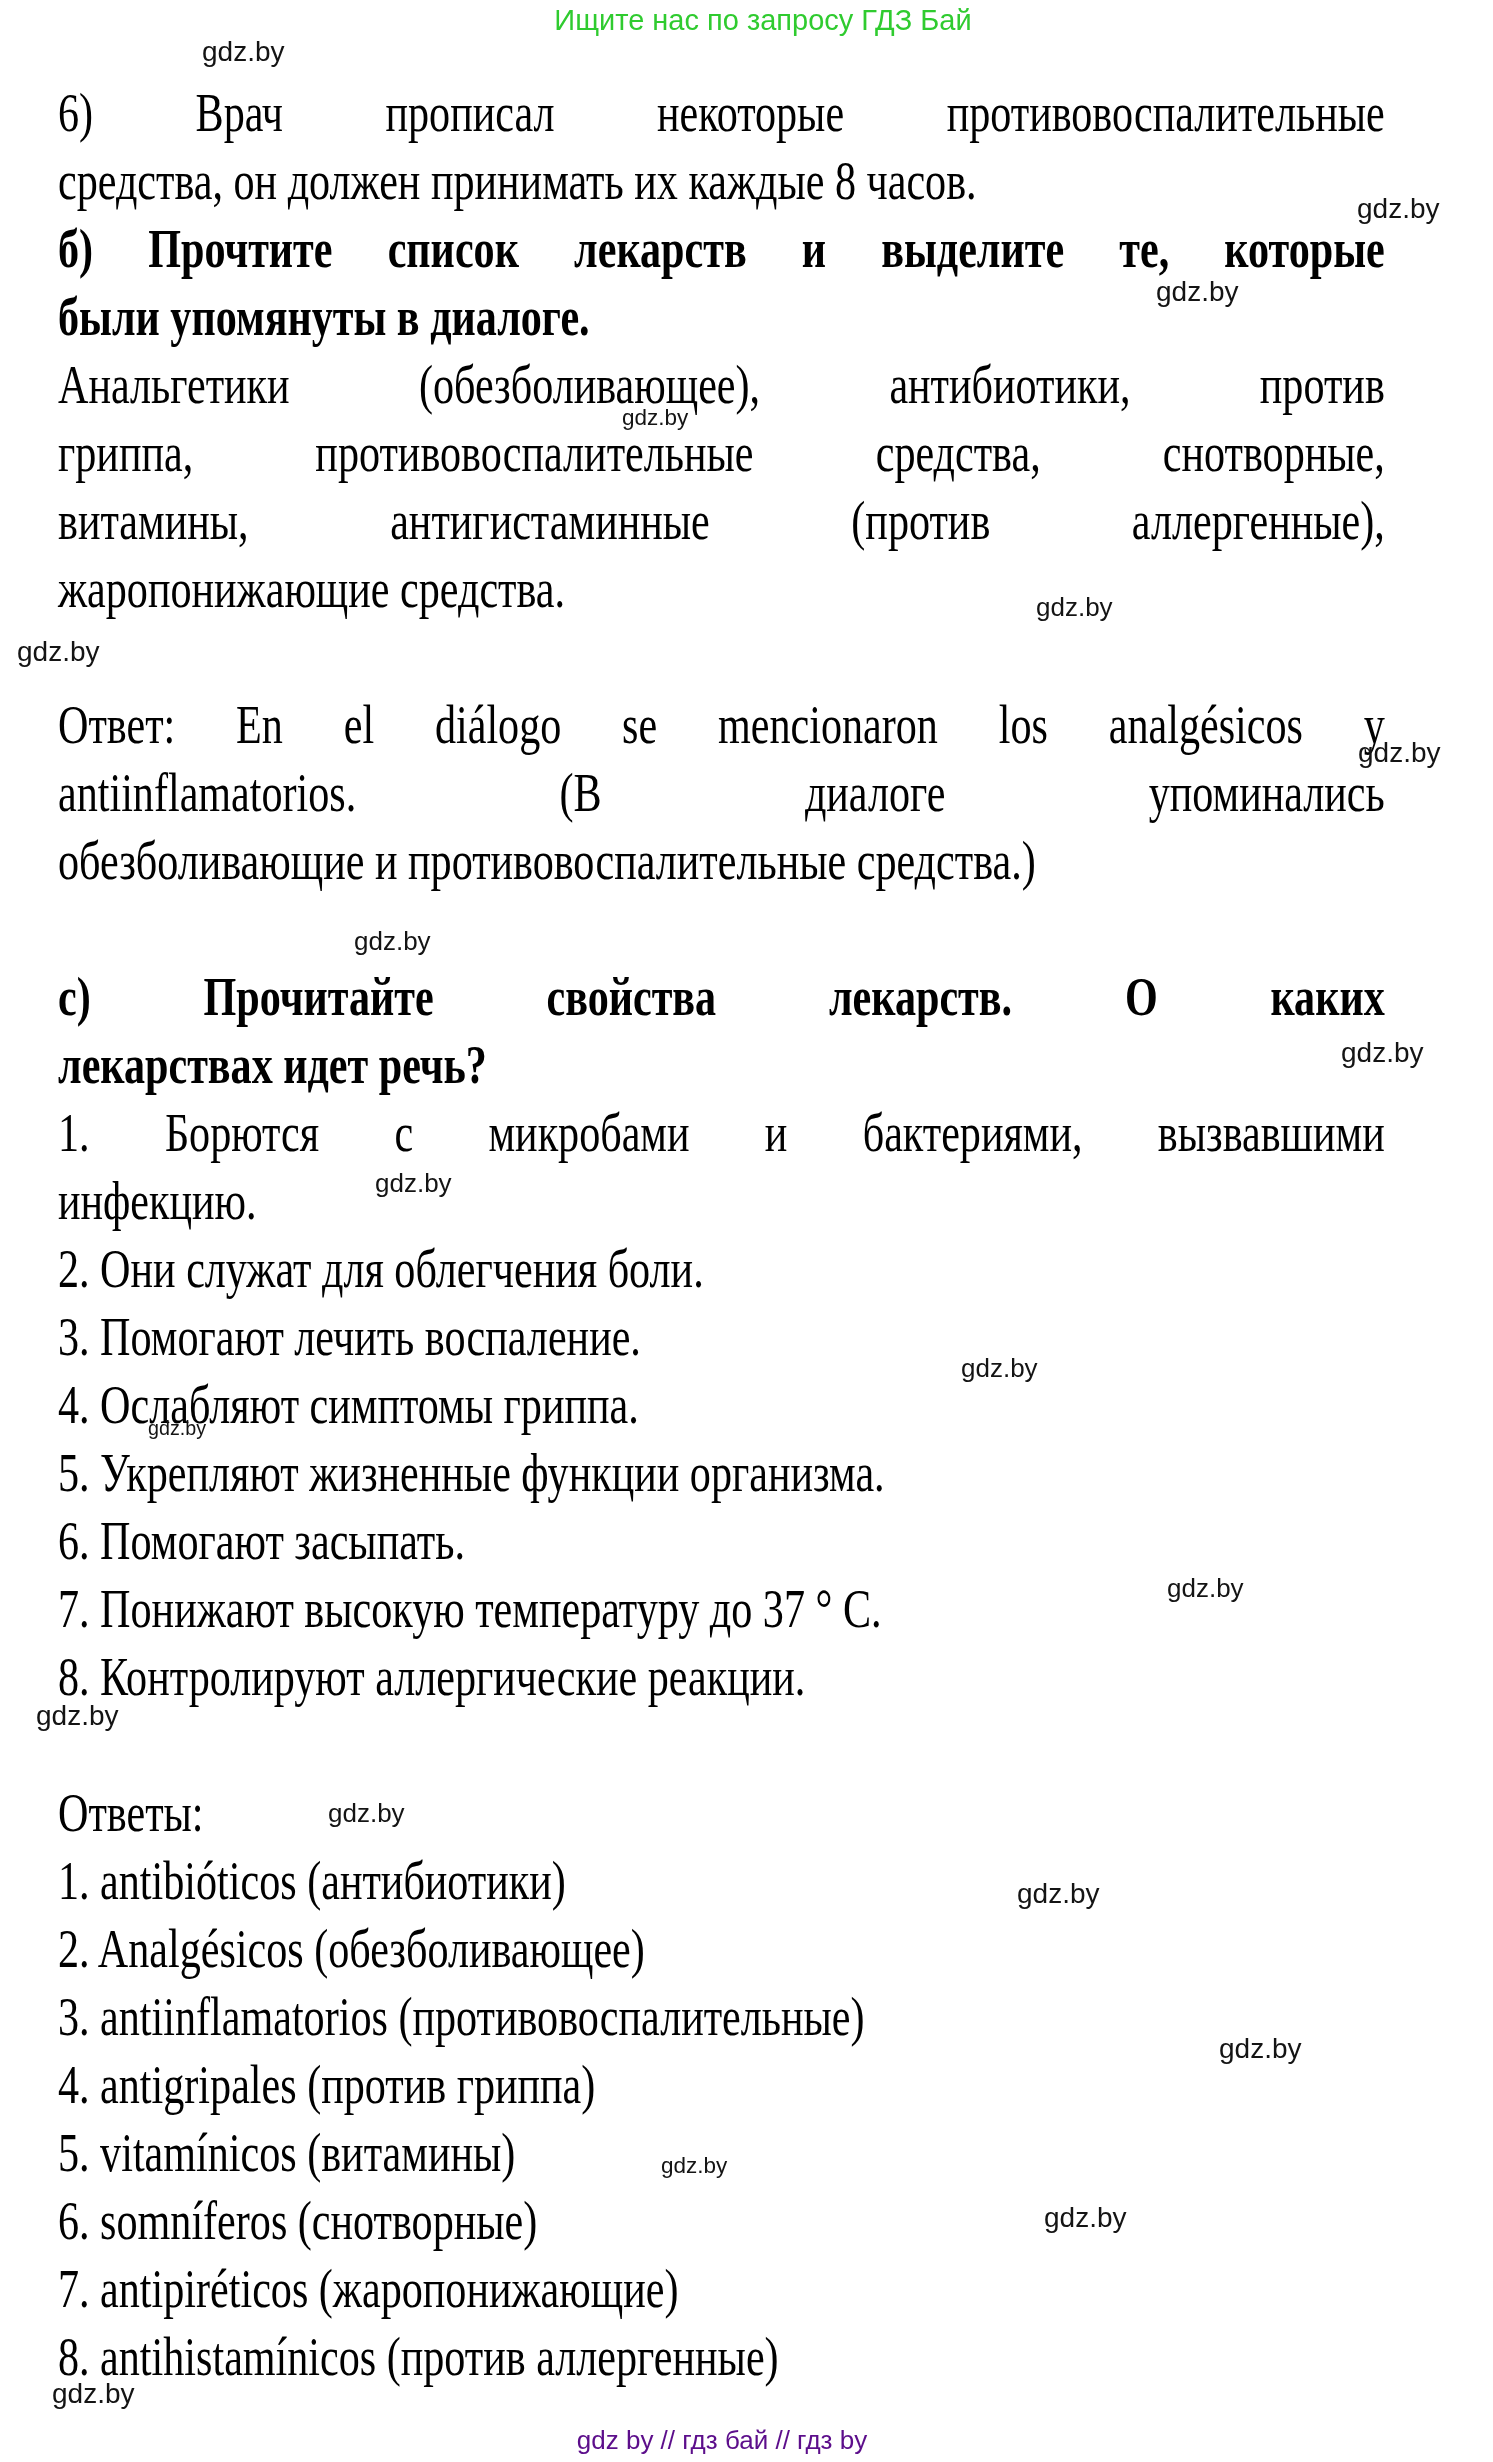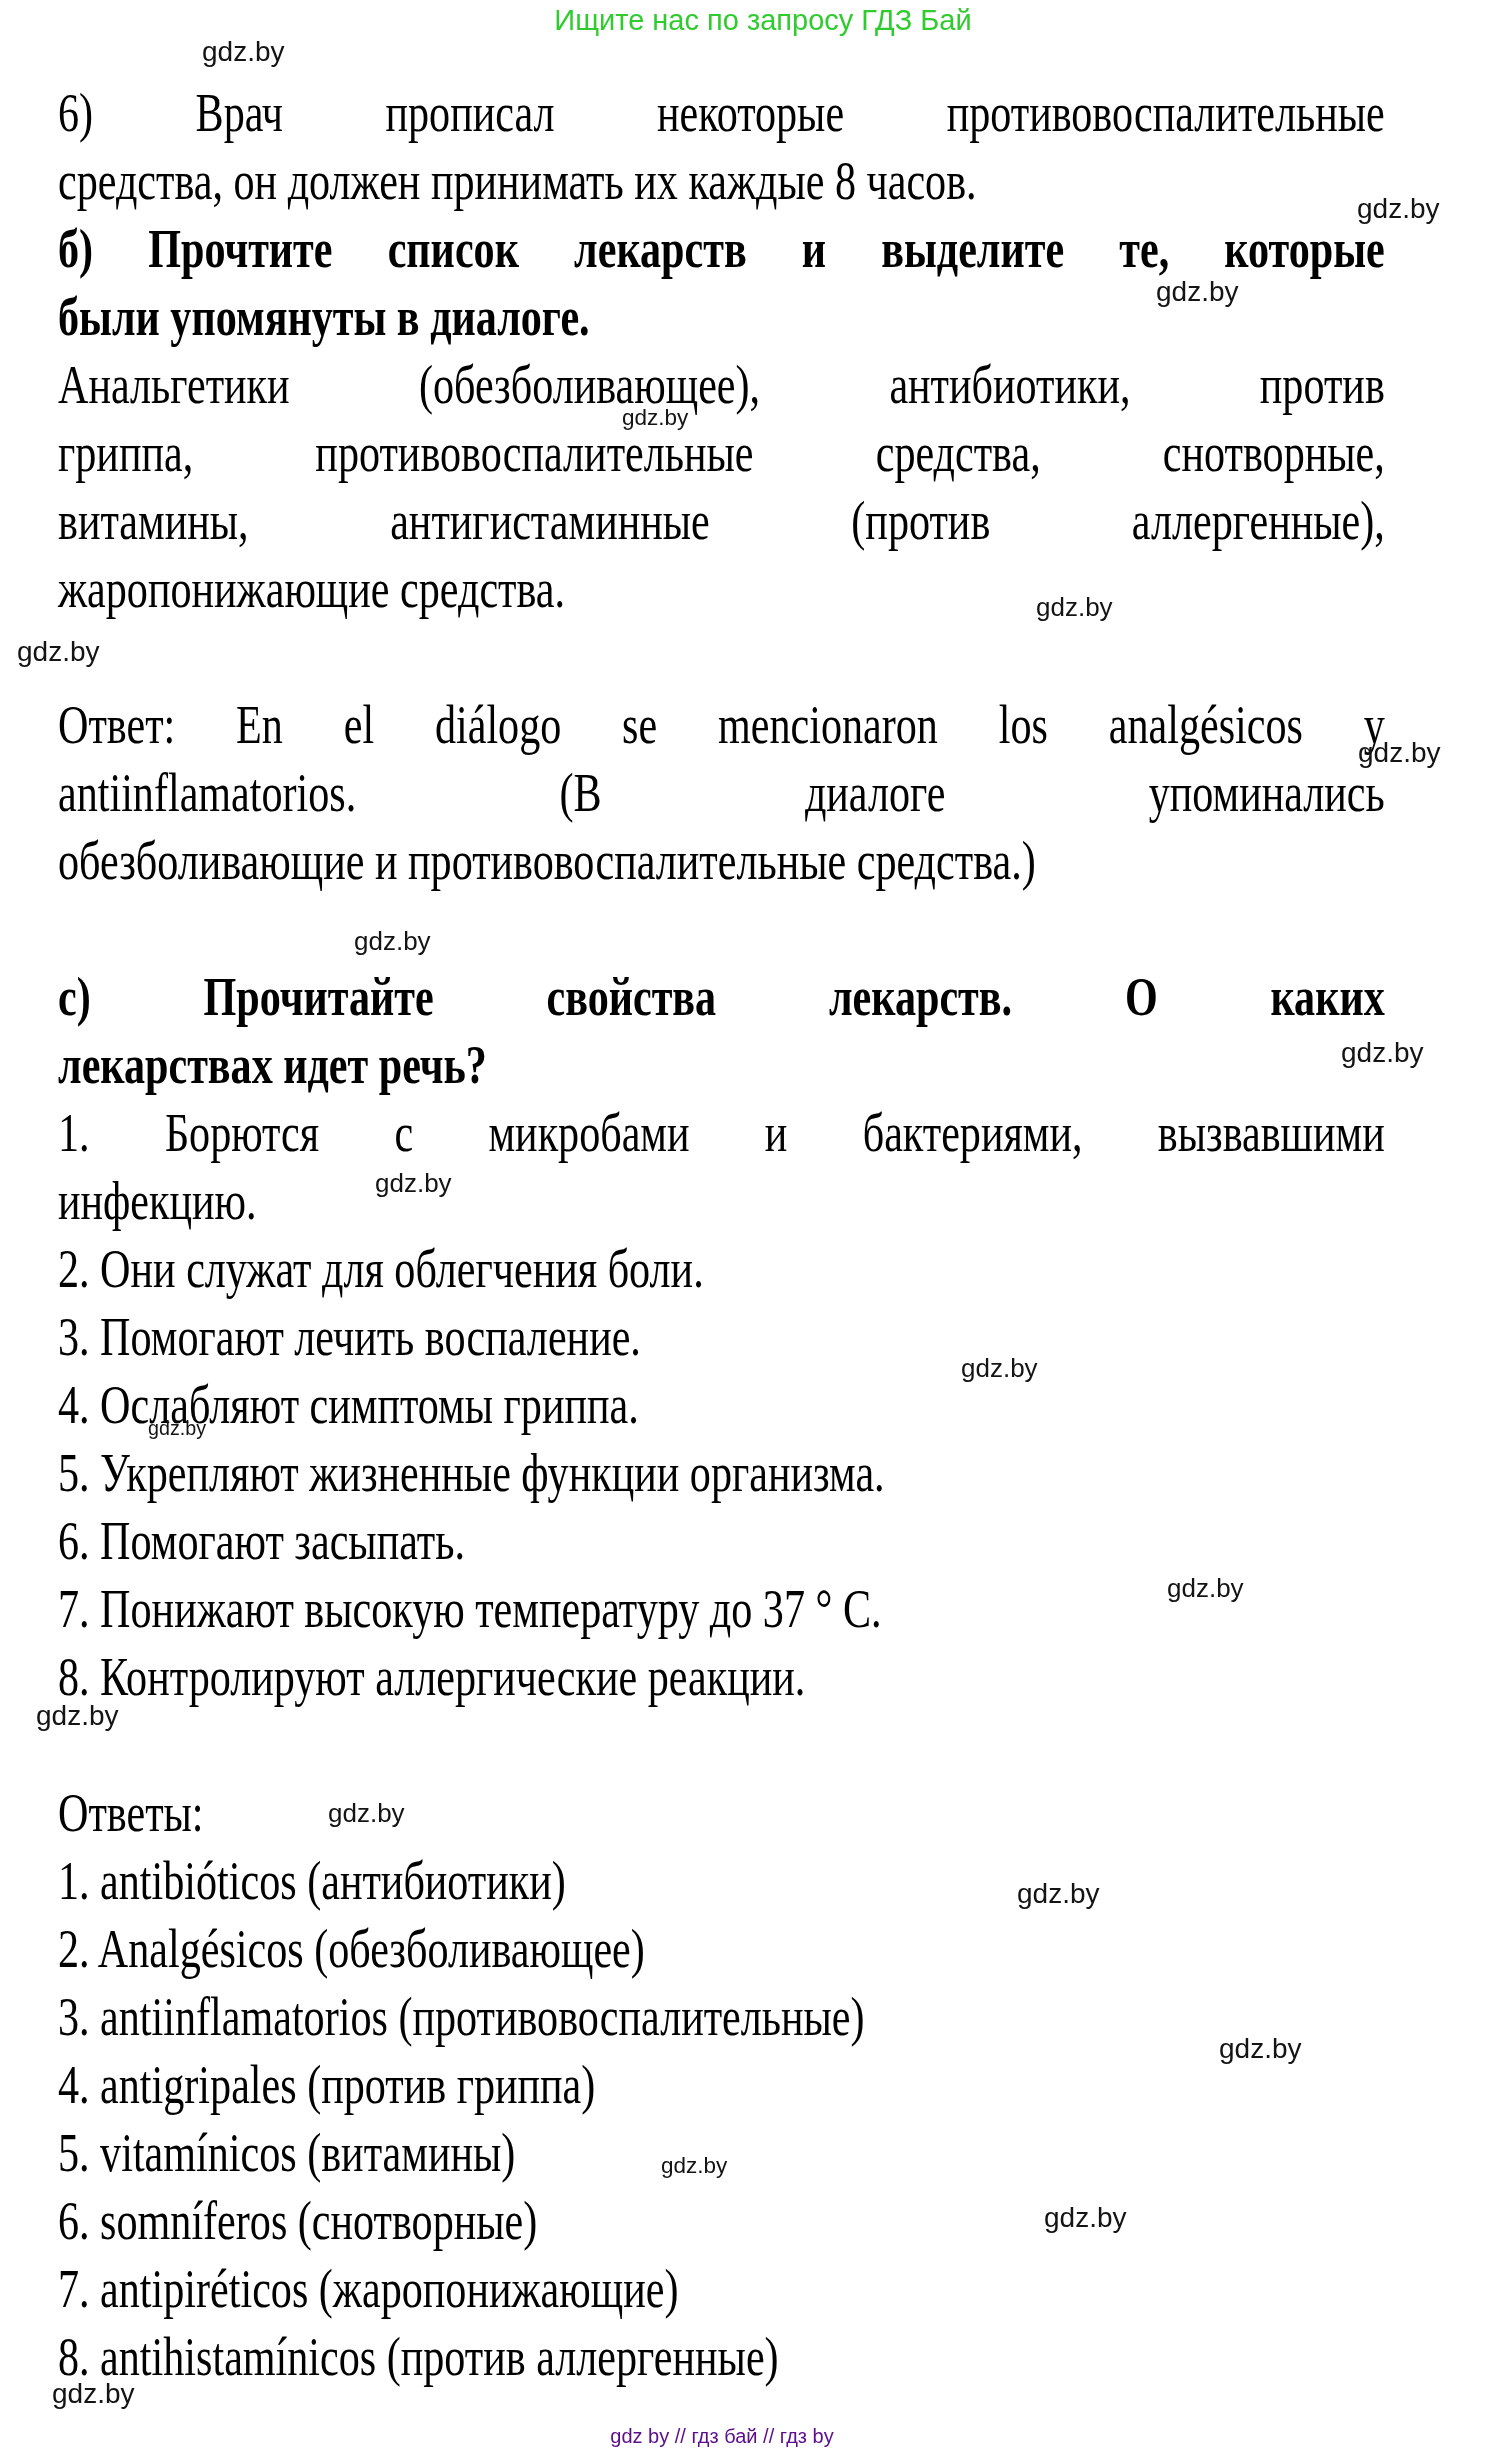--- a/index.html
+++ b/index.html
@@ -51,21 +51,21 @@
     white-space: nowrap;
     line-height: 1;
   }
   .footer {
     position: absolute;
     top: 2425px;
     left: 0;
     width: 100%;
     text-align: center;
     font-family: "Liberation Sans", sans-serif;
-    font-size: 20px;
+    font-size: 26px;
     color: var(--footer-purple, #5c0e8b);
   }
 </style>
 </head>
 <body>
 
 <div class="page">
   <div class="promo">Ищите нас по запросу ГДЗ Бай</div>
   <div class="content">
       <div class="para">

